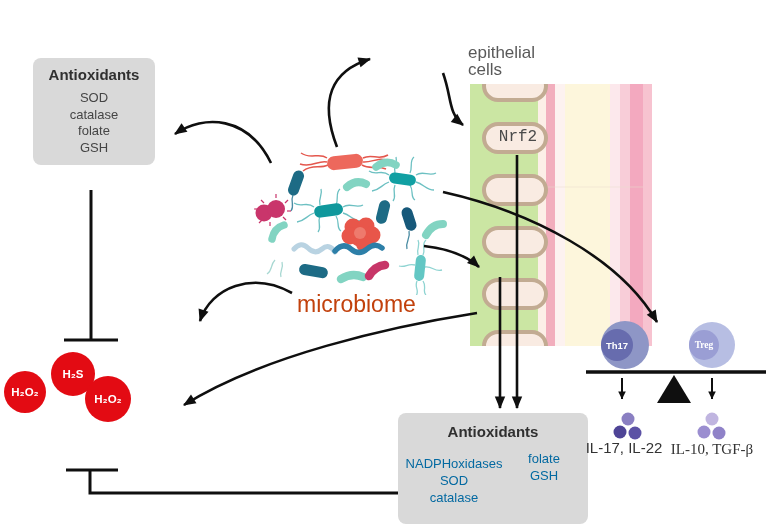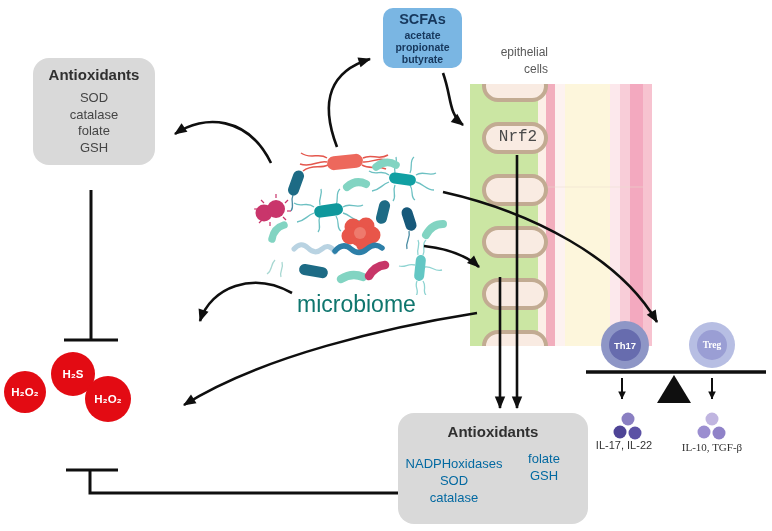--- a/index.html
+++ b/index.html
@@ -2,44 +2,44 @@
 <html><head>
 <meta charset="utf-8">
 <style>
   html,body{margin:0;padding:0;background:#fff;}
   #canvas{
     position:relative;width:772px;height:531px;background:#ffffff;overflow:hidden;
     font-family:"Liberation Sans",sans-serif;color:#222;
   }
   .abs{position:absolute;}
   
-  .graybox{background:#d9d9d9;border-radius:16px;text-align:center;}
+  .graybox{background:#d9d9d9;border-radius:8px;text-align:center;}
   .graybox .bx-title{font-weight:bold;font-size:15px;color:#303030;margin-top:8px;}
   .graybox .bx-items{font-size:13px;color:#454545;line-height:16.5px;margin-top:7px;}
   
   .scfasbox{background:#7ab6e3;border-radius:10px;text-align:center;}
   .scfasbox .sc-title{font-weight:bold;font-size:14.5px;color:#16375c;margin-top:3px;}
   .scfasbox .sc-items{font-weight:bold;font-size:10.5px;color:#16375c;line-height:12px;margin-top:2px;}
   
-  .tissue-lbl{font-size:12px;color:#595959;text-align:right;line-height:17px;}
+  .tissue-lbl{font-size:17px;color:#595959;text-align:left;line-height:17px;}
   
   .ros{border-radius:50%;background:#e30b13;color:#fff;display:flex;align-items:center;justify-content:center;
        font-size:11.5px;font-weight:bold;}
   .prolabel{font-size:15px;color:#1c1c1c;white-space:nowrap;}
   .nrf2{font-size:16px;color:#4a4a4a;text-align:center;}
-  .microbiome-lbl{font-size:23px;color:#0f766e;text-align:center;white-space:nowrap;}
+  .microbiome-lbl{font-size:23px;color:#c2410c;text-align:center;white-space:nowrap;}
   
   .col{position:absolute;font-size:13px;color:#0369a1;line-height:17px;text-align:center;}
   
-  .cell-outer{border-radius:50%;display:flex;align-items:center;justify-content:center;}
+  .cell-outer{border-radius:50%;display:flex;align-items:center;}
   .cell-inner{border-radius:50%;display:flex;align-items:center;justify-content:center;
               color:#fff;font-weight:bold;font-size:9.5px;}
   .th17-outer{background:#8e96c6;}  .th17-inner{background:#676cae;}
   .treg-outer{background:#b7bee3;}  .treg-inner{background:#9a9ed4;}
-  .il-lbl{font-size:11px;color:#333;text-align:center;white-space:nowrap;}
+  .il-lbl{font-size:15px;color:#333;text-align:center;white-space:nowrap;}
   svg{display:block;}
   .overlay{pointer-events:none;}
 </style>
 </head>
 <body>
 
 <div id="canvas">
 
   <svg class="abs" style="left:470px;top:84px;" width="182" height="262" viewBox="0 0 182 262">
     <rect x="0" y="0" width="85" height="262" fill="#fcefe7"></rect>
@@ -220,28 +220,20 @@
   <div class="abs graybox" style="left:33px;top:58px;width:122px;height:107px;">
     <div class="bx-title">Antioxidants</div>
     <div class="bx-items">
       <div>SOD</div>
       <div>catalase</div>
       <div>folate</div>
       <div>GSH</div>
     </div>
   </div>
 
-  <div class="abs scfasbox" style="left:383px;top:8px;width:79px;height:60px;">
-    <div class="sc-title">SCFAs</div>
-    <div class="sc-items">
-      <div>acetate</div>
-      <div>propionate</div>
-      <div>butyrate</div>
-    </div>
-  </div>
 
   <div class="abs ros" style="left:4px;top:371px;width:42px;height:42px;">H₂O₂</div>
   <div class="abs ros" style="left:51px;top:352px;width:44px;height:44px;">H₂S</div>
   <div class="abs ros" style="left:85px;top:376px;width:46px;height:46px;">H₂O₂</div>
 
   <div class="abs graybox" style="left:398px;top:413px;width:190px;height:111px;">
     <div class="bx-title" style="margin-top:10px;">Antioxidants</div>
     <div class="col" style="left:0px;top:42px;width:112px;">
       <div>NADPHoxidases</div>
       <div>SOD</div>

